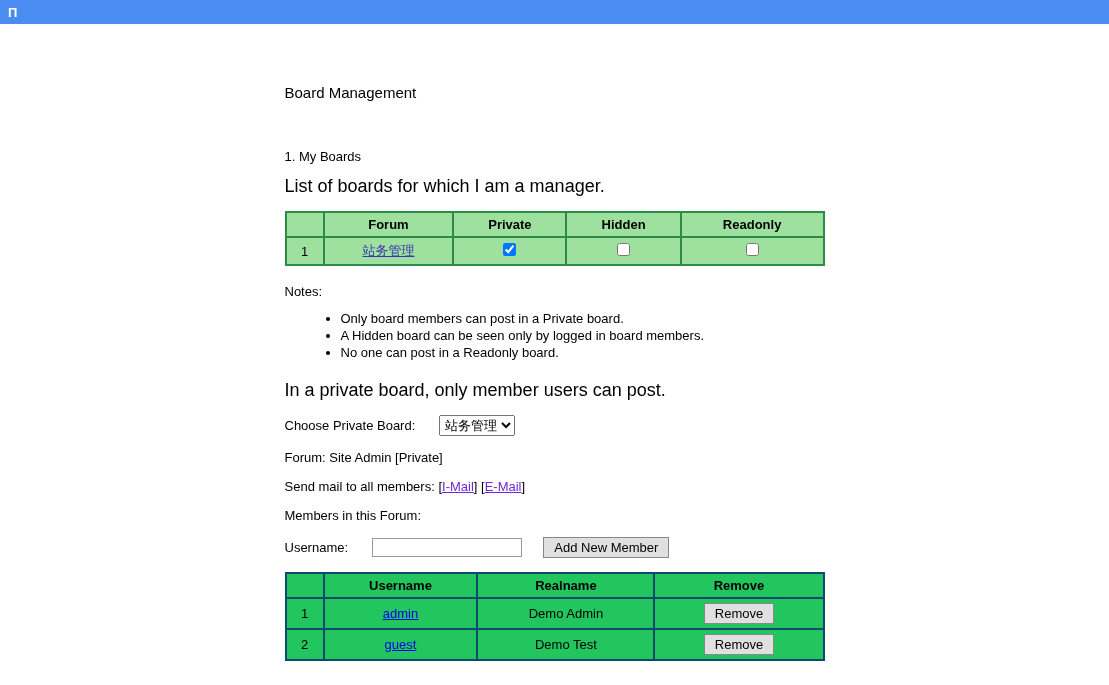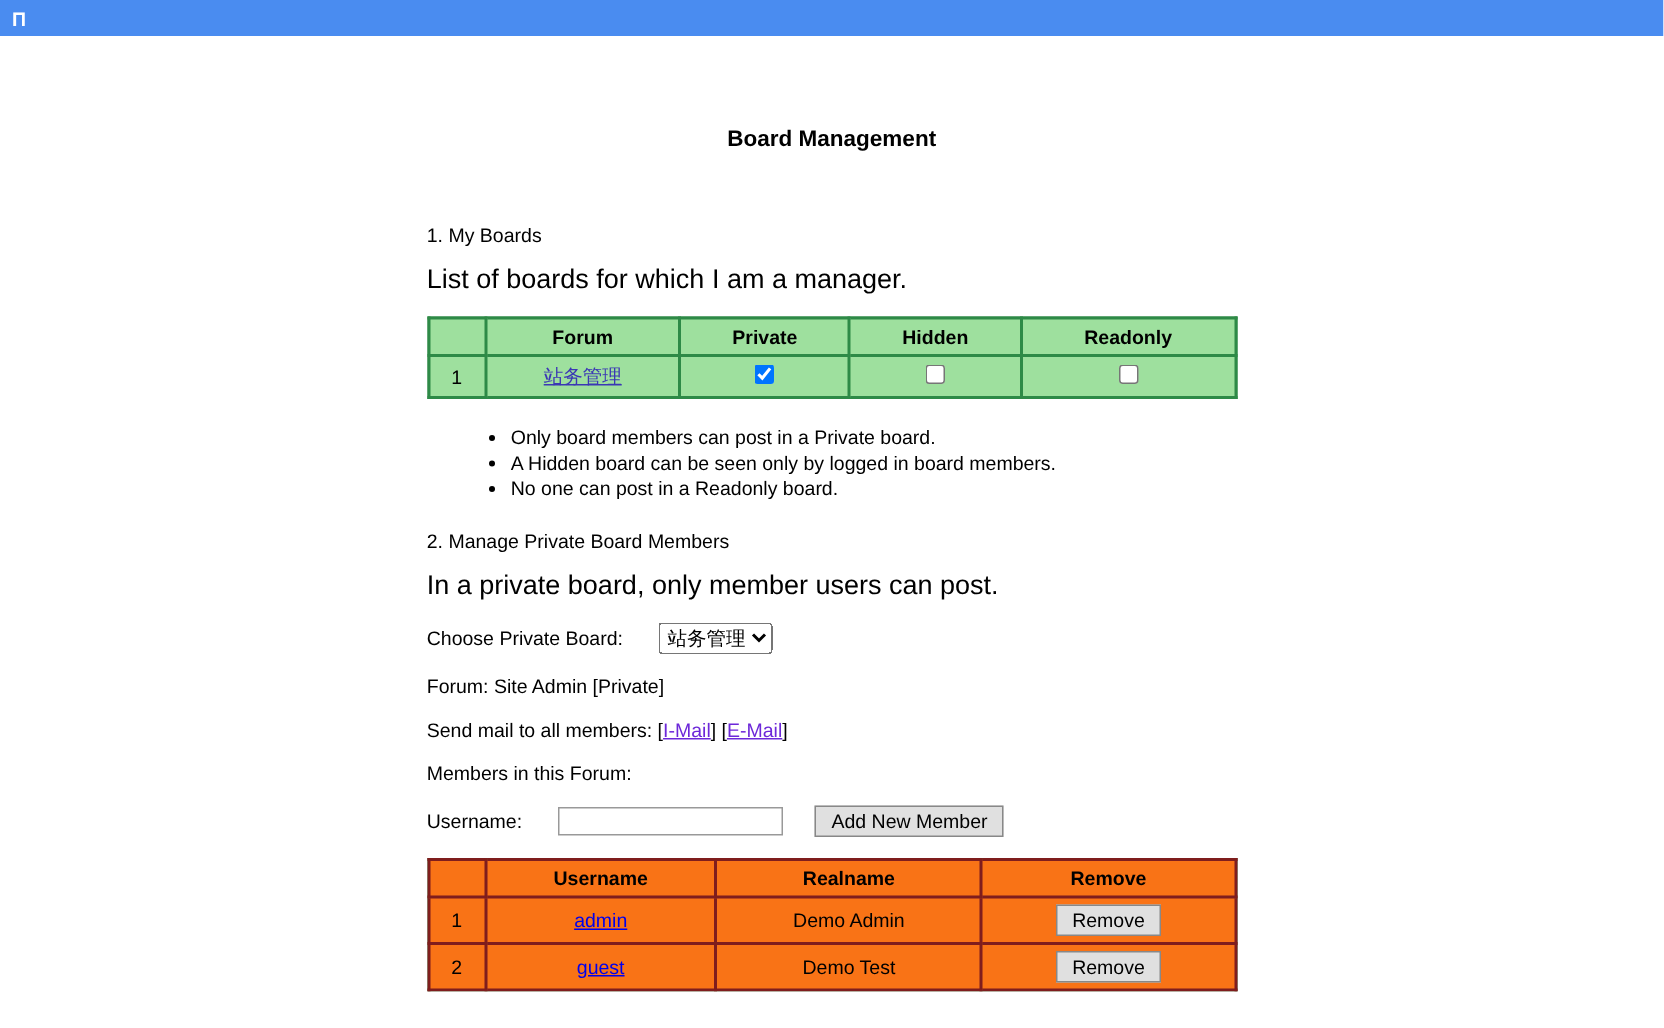--- a/index.html
+++ b/index.html
@@ -43,23 +43,22 @@
     .navbar-right a:last-child {
       border-right: none;
       padding-right: 0;
     }
     .content {
       width: 540px;
       margin: 0 auto;
       padding-top: 60px;
     }
     h1.page-title {
-      text-align: center;
       font-size: 15px;
-      font-weight: bold;
+      font-weight: normal;
       margin-bottom: 48px;
     }
     .section-title {
       font-size: 13px;
       font-weight: normal;
       margin-bottom: 12px;
     }
     .description {
       font-size: 18px;
       margin-bottom: 14px;
@@ -142,22 +141,22 @@
       margin-bottom: 14px;
     }
     .members-table {
       border-collapse: collapse;
       width: 100%;
       background: #2e8a47;
       border: 2px solid #2e8a47;
     }
     .members-table th,
     .members-table td {
-      border: 2px solid #7f1d1d;
-      background: #f97316;
+      border: 2px solid #0c4a6e;
+      background: #22c55e;
       text-align: center;
       padding: 4px 6px;
       font-size: 13px;
     }
     .members-table th {
       font-weight: bold;
     }
     .members-table td.narrow {
       width: 38px;
     }
@@ -189,27 +188,27 @@
         <tr>
     <td class="narrow">1</td>
     <td><a href="#">站务管理</a></td>
     <td><input type="checkbox" checked="" style=""></td>
     <td><input type="checkbox" style=""></td>
     <td><input type="checkbox" style=""></td>
   </tr>
       </tbody>
   </table>
 
+  <div class="notes-header">Notes:</div>
   <ul class="notes">
     <li>Only board members can post in a Private board.</li>
     <li>A Hidden board can be seen only by logged in board members.</li>
     <li>No one can post in a Readonly board.</li>
   </ul>
 
-  <div class="section-title">2. Manage Private Board Members</div>
   <div class="description">In a private board, only member users can post.</div>
 
   <div class="form-row">
     <label>Choose Private Board:</label>
     <select>
       <option>站务管理</option>
     </select>
   </div>
 
   <div class="form-row">Forum: Site Admin [Private]</div>

